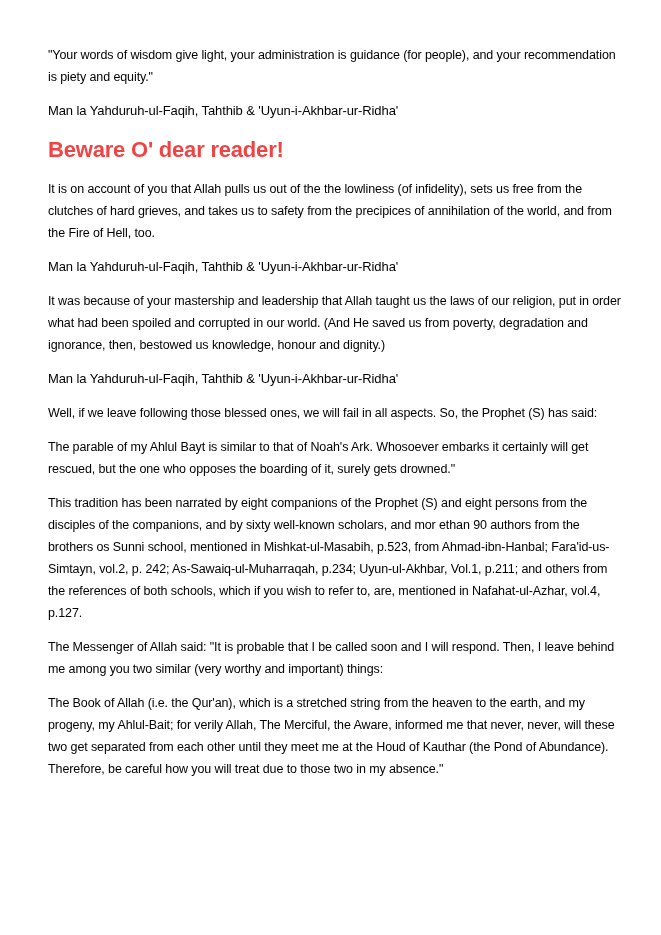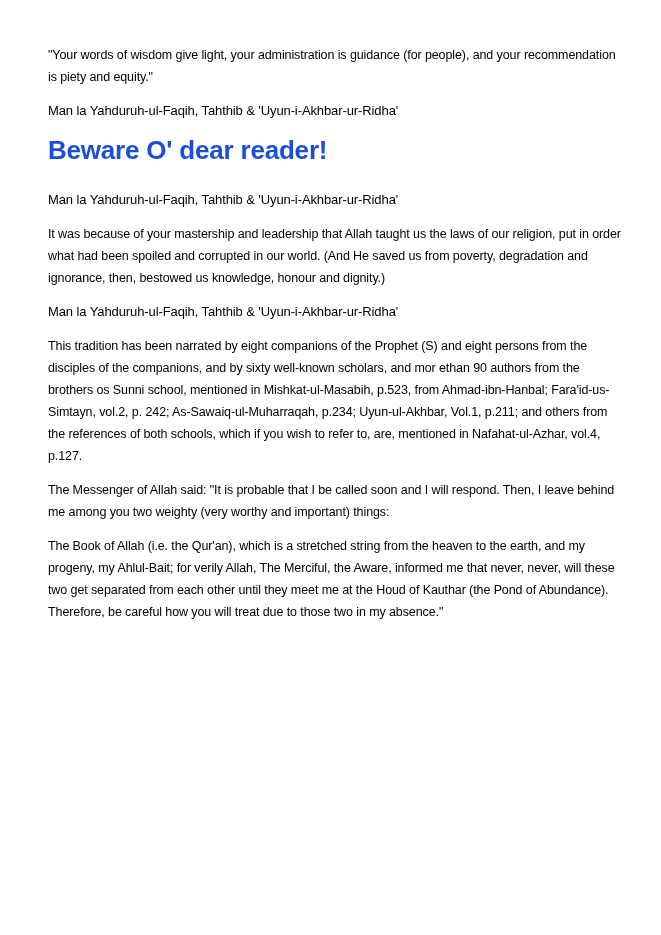--- a/index.html
+++ b/index.html
@@ -28,34 +28,37 @@
   }
   .reference {
     font-size: 13px;
     line-height: 22px;
     letter-spacing: -0.1px;
     margin: 8px 0 12px 0;
     color: #000000;
     font-weight: normal;
   }
   .heading {
-    font-size: 26px;
+    font-size: 22px;
     line-height: 30px;
     font-weight: bold;
     letter-spacing: -0.2px;
-    margin: 13px 0 24px 0;
-    color: #1d4ed8;
+    margin: 13px 0 13px 0;
+    color: #ef4444;
   }
 </style>
 </head>
 <body>
 
 <div class="page">
   <p class="para">"Your words of wisdom give light, your administration is guidance (for people), and your recommendation is piety and equity."</p>
   <p class="reference">Man la Yahduruh-ul-Faqih, Tahthib &amp; 'Uyun-i-Akhbar-ur-Ridha'</p>
   <h1 class="heading">Beware O' dear reader!</h1>
+  <p class="para">It is on account of you that Allah pulls us out of the the lowliness (of infidelity), sets us free from the clutches of hard grieves, and takes us to safety from the precipices of annihilation of the world, and from the Fire of Hell, too.</p>
   <p class="reference">Man la Yahduruh-ul-Faqih, Tahthib &amp; 'Uyun-i-Akhbar-ur-Ridha'</p>
   <p class="para">It was because of your mastership and leadership that Allah taught us the laws of our religion, put in order what had been spoiled and corrupted in our world. (And He saved us from poverty, degradation and ignorance, then, bestowed us knowledge, honour and dignity.)</p>
   <p class="reference">Man la Yahduruh-ul-Faqih, Tahthib &amp; 'Uyun-i-Akhbar-ur-Ridha'</p>
+  <p class="para">Well, if we leave following those blessed ones, we will fail in all aspects. So, the Prophet (S) has said:</p>
+  <p class="para">The parable of my Ahlul Bayt is similar to that of Noah's Ark. Whosoever embarks it certainly will get rescued, but the one who opposes the boarding of it, surely gets drowned."</p>
   <p class="para">This tradition has been narrated by eight companions of the Prophet (S) and eight persons from the disciples of the companions, and by sixty well-known scholars, and mor ethan 90 authors from the brothers os Sunni school, mentioned in Mishkat-ul-Masabih, p.523, from Ahmad-ibn-Hanbal; Fara'id-us-Simtayn, vol.2, p. 242; As-Sawaiq-ul-Muharraqah, p.234; Uyun-ul-Akhbar, Vol.1, p.211; and others from the references of both schools, which if you wish to refer to, are, mentioned in Nafahat-ul-Azhar, vol.4, p.127.</p>
-  <p class="para">The Messenger of Allah said: "It is probable that I be called soon and I will respond. Then, I leave behind me among you two weighty (very worthy and important) things:</p>
+  <p class="para">The Messenger of Allah said: "It is probable that I be called soon and I will respond. Then, I leave behind me among you two similar (very worthy and important) things:</p>
   <p class="para">The Book of Allah (i.e. the Qur'an), which is a stretched string from the heaven to the earth, and my progeny, my Ahlul-Bait; for verily Allah, The Merciful, the Aware, informed me that never, never, will these two get separated from each other until they meet me at the Houd of Kauthar (the Pond of Abundance). Therefore, be careful how you will treat due to those two in my absence."</p>
 </div>
 
 </body></html>

